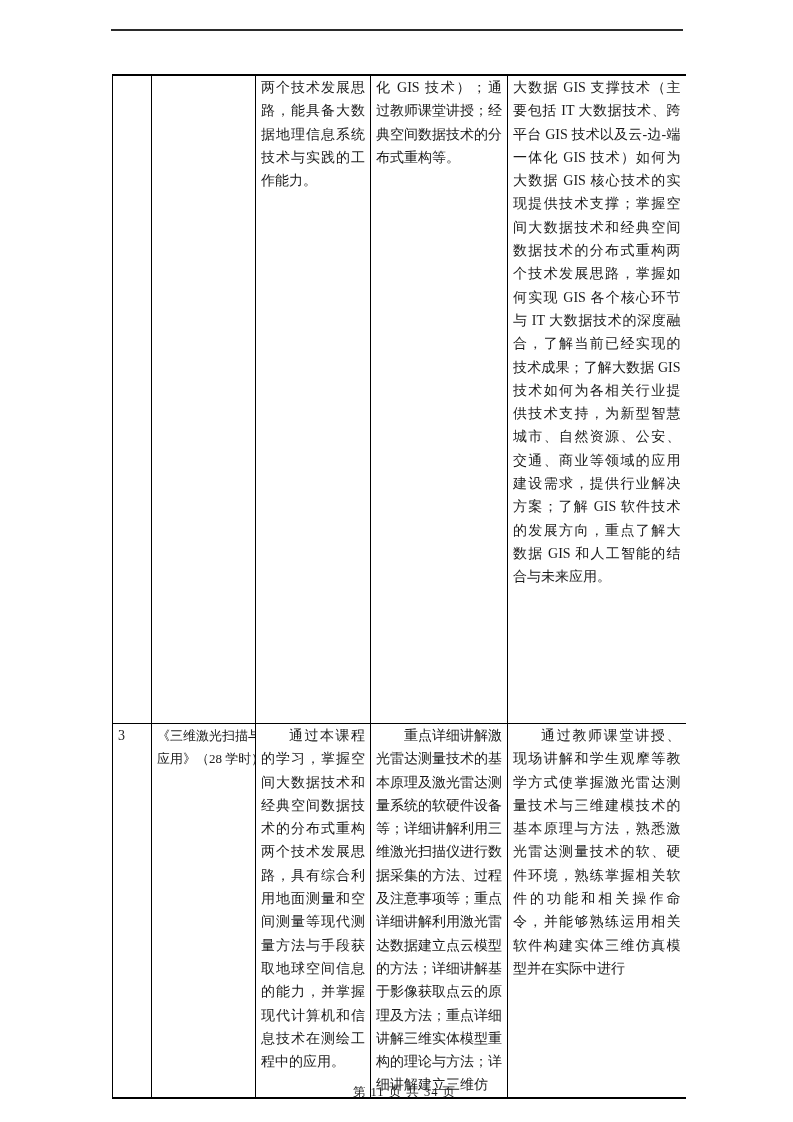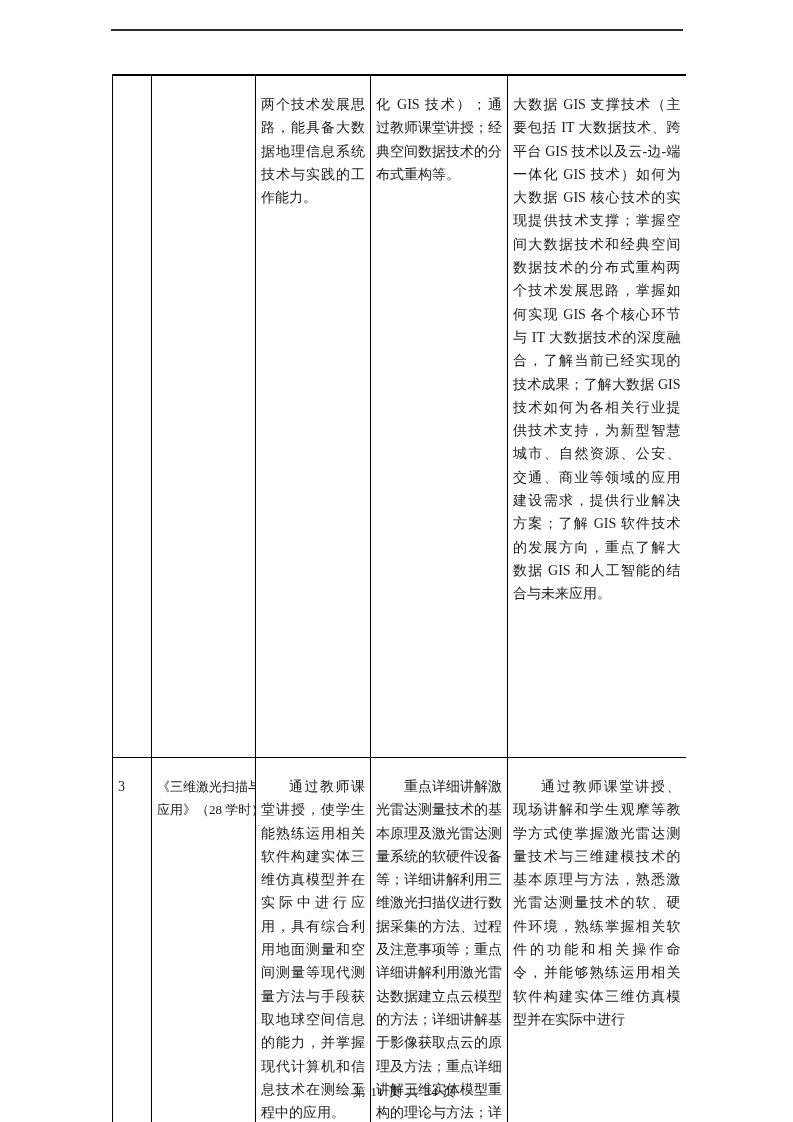--- a/index.html
+++ b/index.html
@@ -33,21 +33,21 @@
     table-layout: fixed;
   }
   table.course-table col.c1 { width: 39px; }
   table.course-table col.c2 { width: 104px; }
   table.course-table col.c3 { width: 115px; }
   table.course-table col.c4 { width: 137px; }
   table.course-table col.c5 { width: 178px; }
   table.course-table td {
     border-left: 1px solid #000;
     vertical-align: top;
-    padding: 17px 5px;
+    padding: 0 5px;
     font-size: 14px;
     line-height: 23.3px;
     text-align: justify;
     overflow: hidden;
   }
   tr.row-cont td {
     border-top: 2px solid #000;
     height: 647px;
   }
   tr.row-main td {
@@ -120,21 +120,21 @@
       </tr>
       <tr class="row-main">
         <td class="center-cell">
           <span class="index-num">3</span>
         </td>
         <td class="center-cell">
           <span class="course-title-line">《三维激光扫描与</span>
           <span class="course-title-line">应用》（28 学时）</span>
         </td>
         <td>
-          <div class="para-indent">通过教师课堂讲授，使学生能熟练运用相关软件构建实体三维仿真模型并在实际中进行应用，具有综合利用地面测量和空间测量等现代测量方法与手段获取地球空间信息的能力，并掌握现代计算机和信息技术在测绘工程中的应用。</div>
+          <div class="para-indent">通过本课程的学习，掌握空间大数据技术和经典空间数据技术的分布式重构两个技术发展思路，具有综合利用地面测量和空间测量等现代测量方法与手段获取地球空间信息的能力，并掌握现代计算机和信息技术在测绘工程中的应用。</div>
         </td>
         <td>
           <div class="para-indent">重点详细讲解激光雷达测量技术的基本原理及激光雷达测量系统的软硬件设备等；详细讲解利用三维激光扫描仪进行数据采集的方法、过程及注意事项等；重点详细讲解利用激光雷达数据建立点云模型的方法；详细讲解基于影像获取点云的原理及方法；重点详细讲解三维实体模型重构的理论与方法；详细讲解建立三维仿</div>
         </td>
         <td>
           <div class="para-indent">通过教师课堂讲授、现场讲解和学生观摩等教学方式使掌握激光雷达测量技术与三维建模技术的基本原理与方法，熟悉激光雷达测量技术的软、硬件环境，熟练掌握相关软件的功能和相关操作命令，并能够熟练运用相关软件构建实体三维仿真模型并在实际中进行</div>
         </td>
       </tr>
     </tbody>
   </table>

